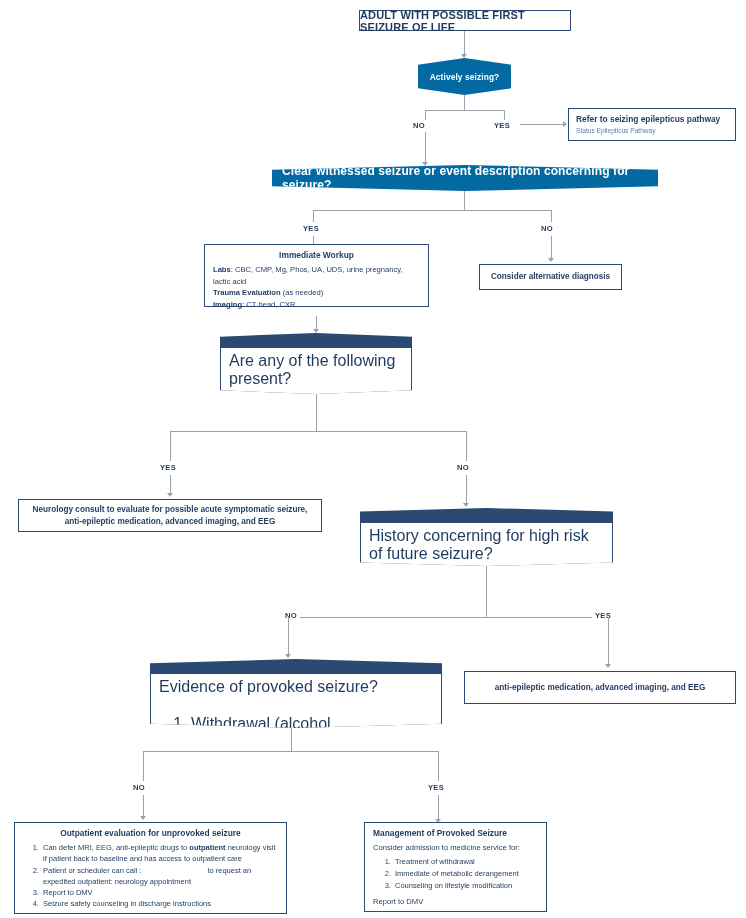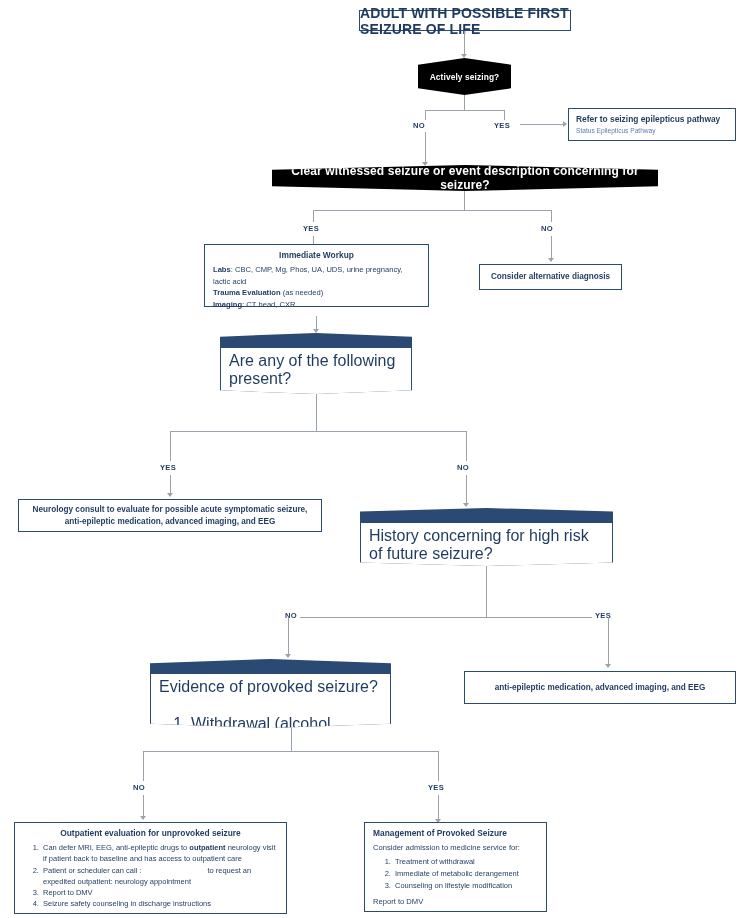--- a/index.html
+++ b/index.html
@@ -25,25 +25,25 @@
     display:flex;align-items:center;justify-content:center;
     text-align:center;
     font-weight:bold;
     font-size:8.2px;
     line-height:1.45;
     padding:12px 6px;
   }
 
   
   .hex{
-    background:#000000;
+    background:#0369a1;
     color:#ffffff;
     font-weight:bold;
     display:flex;align-items:center;justify-content:center;
-    text-align:center;
+    text-align:left;
     font-size:8.4px;
     clip-path:polygon(0% 18%, 50% 0%, 100% 18%, 100% 82%, 50% 100%, 0% 82%);
     padding:0 10px;
     letter-spacing:.1px;
   }
 
   
   .notch{
     clip-path:polygon(0% 6%, 50% 0%, 100% 6%, 100% 94%, 50% 100%, 0% 94%);
     border:none;
@@ -78,21 +78,21 @@
   .linklabel{
     font-size:6.6px;color:#5b7fb0;font-weight:normal;
     margin-top:3px;
   }
   .reftitle{font-size:8.4px;font-weight:bold;}
 
   
   .toptitle{
     border:1px solid #2b4a73;background:#fff;
     display:flex;align-items:center;justify-content:center;
-    font-weight:bold;font-size:14px;letter-spacing:.15px;
+    font-weight:bold;font-size:11px;letter-spacing:.15px;
   }
 
   
   .ln{position:absolute;background:#9aa3ad;}
   .lnv{width:1px;}
   .lnh{height:1px;}
   .lbl{
     position:absolute;font-size:7.6px;font-weight:bold;color:#1f3a5f;
     letter-spacing:.3px;
   }
@@ -223,21 +223,21 @@
 
   <div class="ln lnv" style="left:486px;top:566px;height:52px;"></div>
   <div class="ln lnh" style="left:288px;top:617px;width:320px;"></div>
   <div class="lbl" style="left:282px;top:611px;background:#fff;padding:0 3px;">NO</div>
   <div class="lbl" style="left:592px;top:611px;background:#fff;padding:0 3px;">YES</div>
   <div class="ln lnv" style="left:288px;top:617px;height:40px;"></div>
   <div class="arrow" style="left:285px;top:654px;"></div>
   <div class="ln lnv" style="left:608px;top:617px;height:50px;"></div>
   <div class="arrow" style="left:605px;top:664px;"></div>
 
-  <div class="node notch" style="left:150px;top:659px;width:241px;height:69px;">
+  <div class="node notch" style="left:150px;top:659px;width:292px;height:69px;">
     <div class="inner">
       <div class="hdr">Evidence of provoked seizure?</div>
       <div class="bdy">
         <ol>
           <li>Withdrawal (alcohol, benzodiazepine, etc.)</li>
           <li>Metabolic derangement (hyponatremia, hypocalcemia, hypo/hyperglycemia, etc.)</li>
           <li>Drug intoxication</li>
         </ol>
       </div>
     </div>

